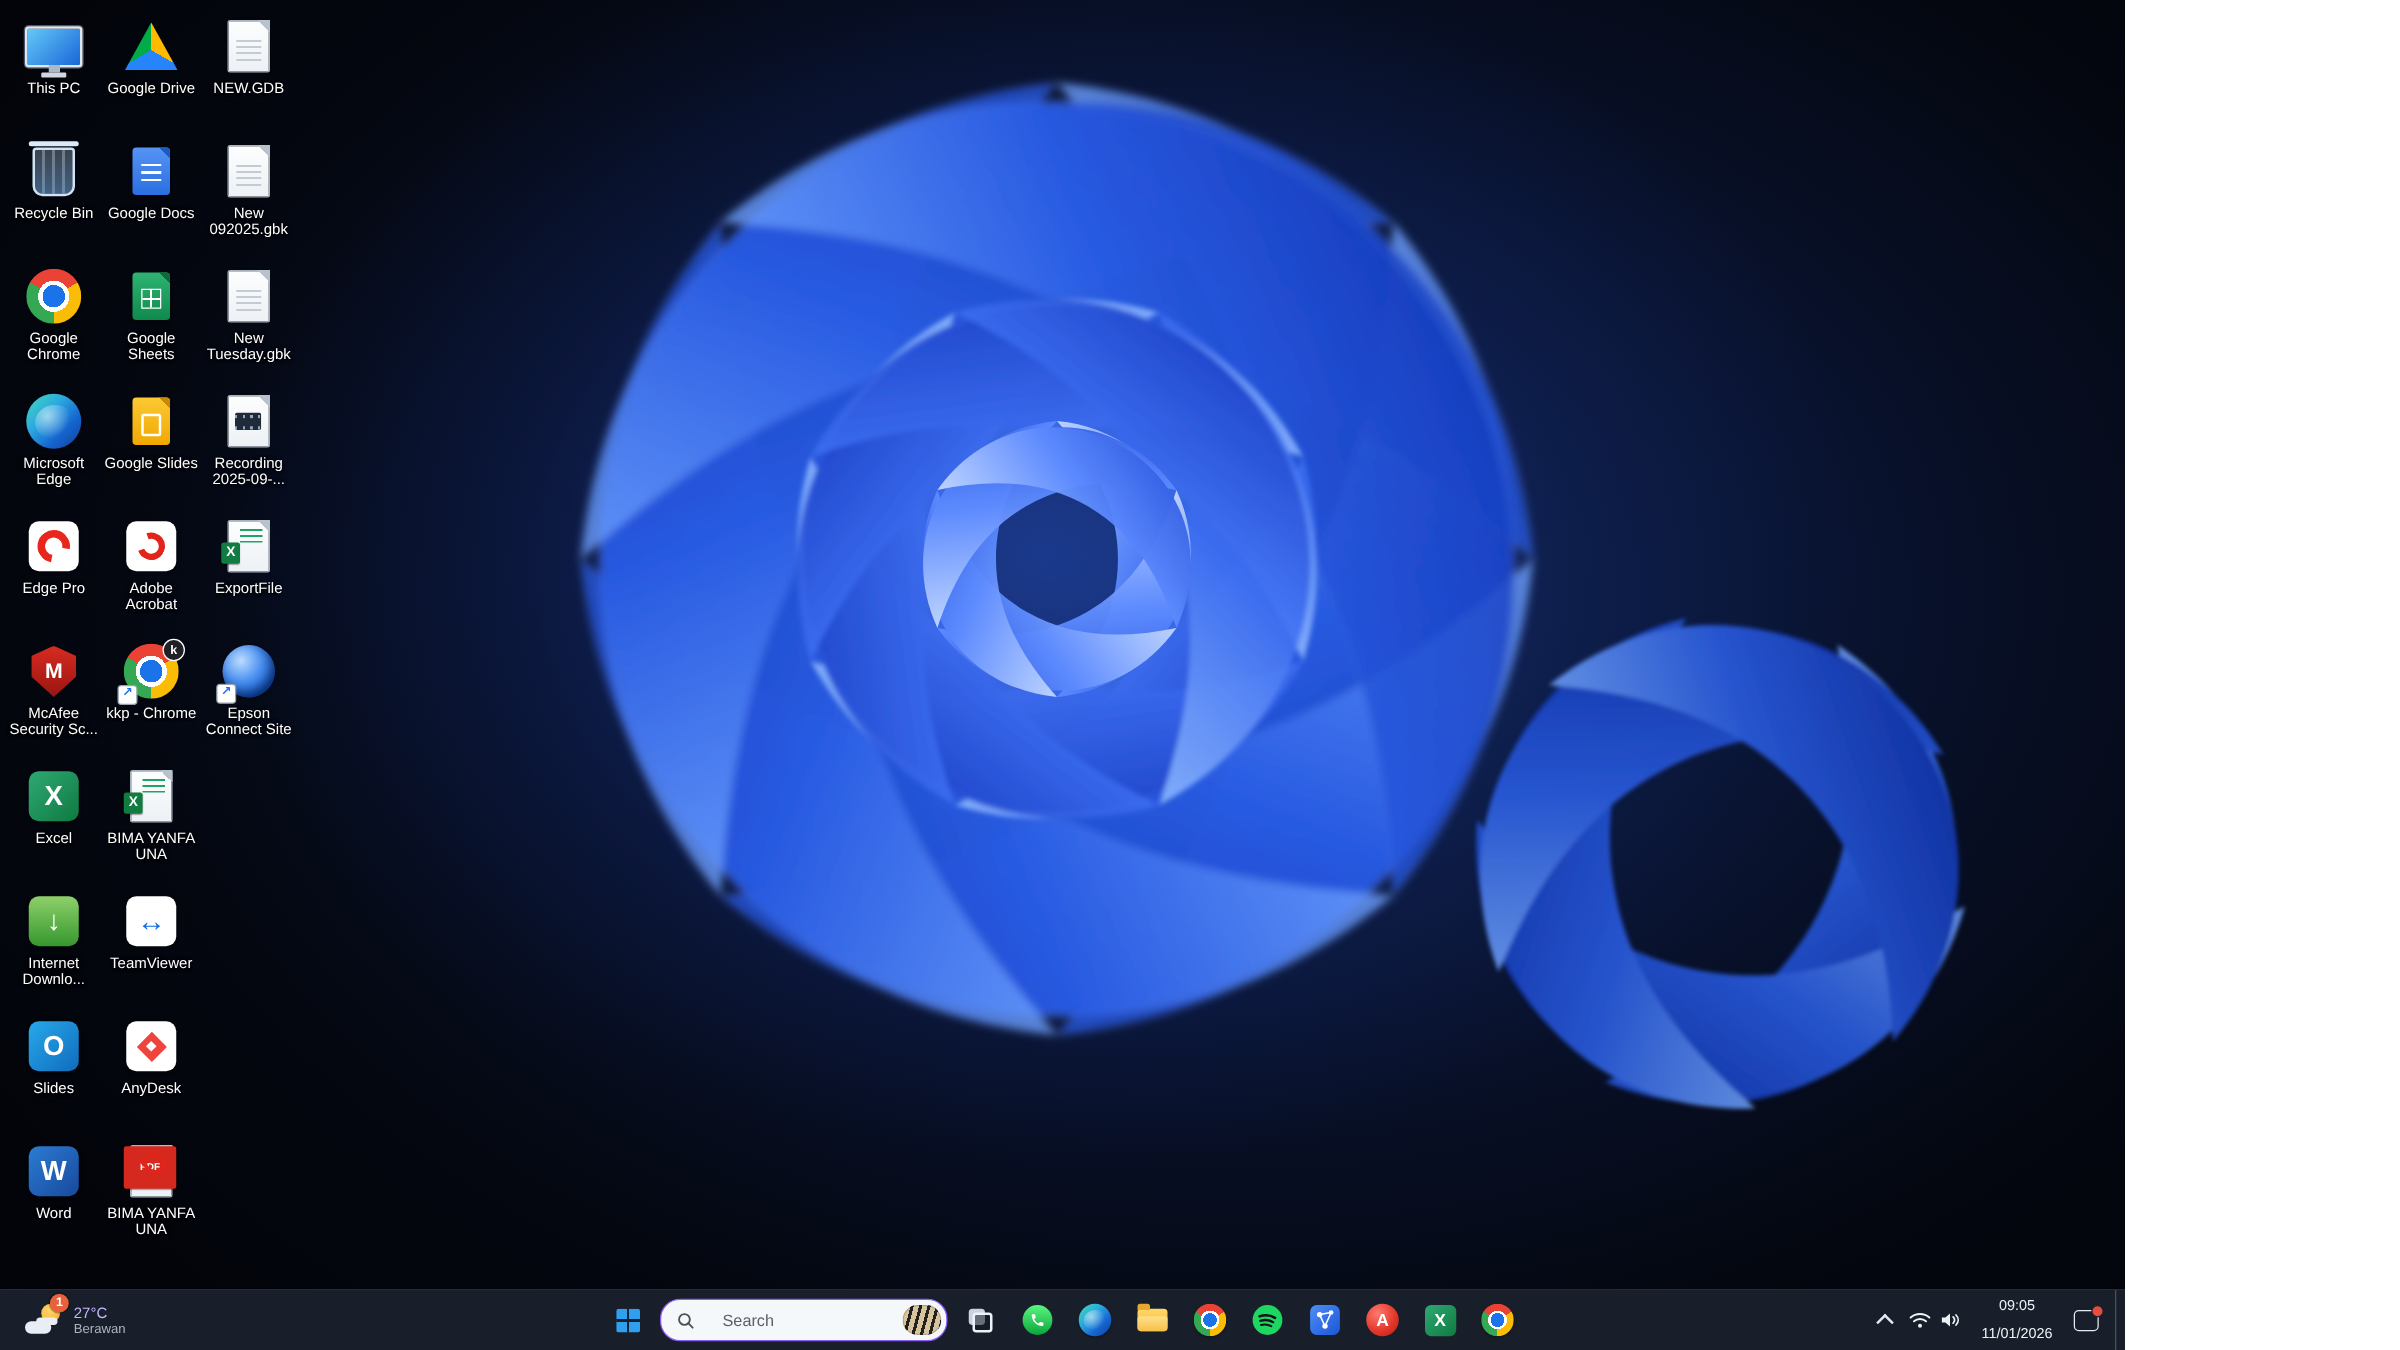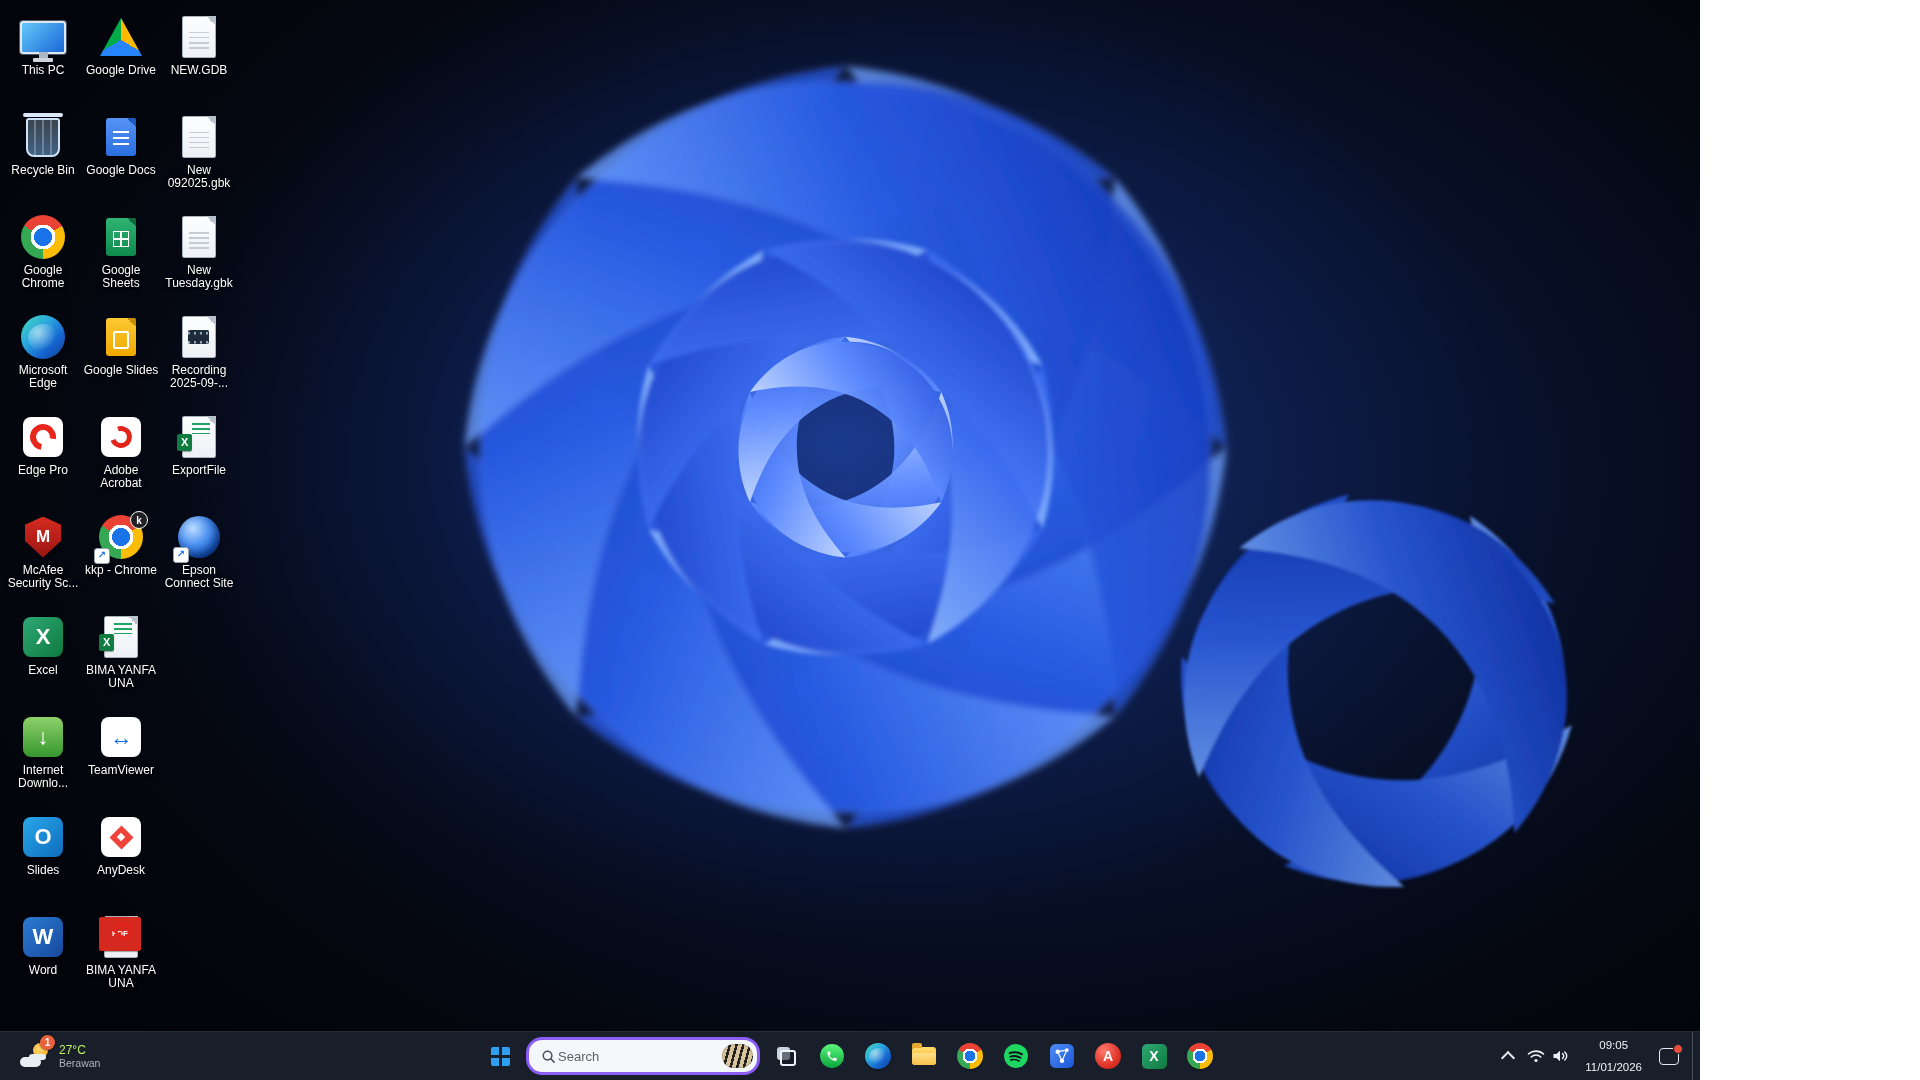--- a/index.html
+++ b/index.html
@@ -138,32 +138,32 @@
     padding:0 12px;border-radius:6px;cursor:pointer;}
   .wicon{width:30px;height:26px;position:relative;}
   .wicon::before{content:"";position:absolute;right:2px;top:0;width:15px;height:15px;border-radius:50%;
     background:radial-gradient(circle at 40% 40%,#ffd76e,#f5a623);}
   .wicon::after{content:"";position:absolute;left:0;bottom:2px;width:21px;height:10px;border-radius:8px;
     background:#e9eef4;box-shadow:7px -5px 0 -2px #e9eef4;}
   .wbadge{position:absolute;top:3px;left:32px;min-width:15px;height:15px;border-radius:8px;
     background:#e8603c;color:#fff;font-size:10px;font-weight:700;
     display:flex;align-items:center;justify-content:center;box-shadow:0 0 0 1px rgba(0,0,0,.3);}
   .wtext{display:flex;flex-direction:column;line-height:1.2;}
-  .wtemp{font-size:12px;color:#bef264;}
+  .wtemp{font-size:12px;color:#c4b5fd;}
   .wcond{font-size:10.5px;color:#aab4c0;}
   
   .tb-center{margin:0 auto;display:flex;align-items:center;gap:6px;}
   .tb-btn{width:40px;height:40px;border-radius:6px;display:flex;align-items:center;justify-content:center;
     flex:0 0 auto;cursor:pointer;}
   .win{width:19px;height:19px;border-radius:2px;background-color:#2f9ff0;
     background-image:
       linear-gradient(to right,transparent calc(50% - 1.1px),#1a212d calc(50% - 1.1px) calc(50% + 1.1px),transparent 0),
       linear-gradient(to bottom,transparent calc(50% - 1.1px),#1a212d calc(50% - 1.1px) calc(50% + 1.1px),transparent 0);}
-  .search{width:212px;height:32px;border-radius:16px;background:#f5f8fa;border:3px solid #8b5cf6;
-    display:flex;align-items:center;gap:0;padding:0 4px 0 12px;cursor:text;}
+  .search{width:212px;height:32px;border-radius:16px;background:#f5f8fa;border:1px solid #8b5cf6;
+    display:flex;align-items:center;gap:20px;padding:0 4px 0 12px;cursor:text;}
   .search input{flex:1;min-width:0;border:none;outline:none;background:transparent;font-size:13px;color:#30343a;
     font-family:inherit;}
   .search input::placeholder{color:#5b6069;}
   .zebra{width:31px;height:24px;border-radius:12px;flex:0 0 auto;cursor:pointer;
     background-color:#d8c49c;
     background-image:repeating-linear-gradient(105deg,#23211e 0 2.5px,transparent 2.5px 6.5px);
     box-shadow:inset 0 0 0 1px rgba(0,0,0,.18);}
   .tv-icon{width:20px;height:20px;position:relative;}
   .tv-icon::before{content:"";position:absolute;left:1px;top:1px;width:13px;height:13px;border-radius:3px;background:#c9d4e2;}
   .tv-icon::after{content:"";position:absolute;right:0;bottom:0;width:12px;height:12px;border-radius:3px;

